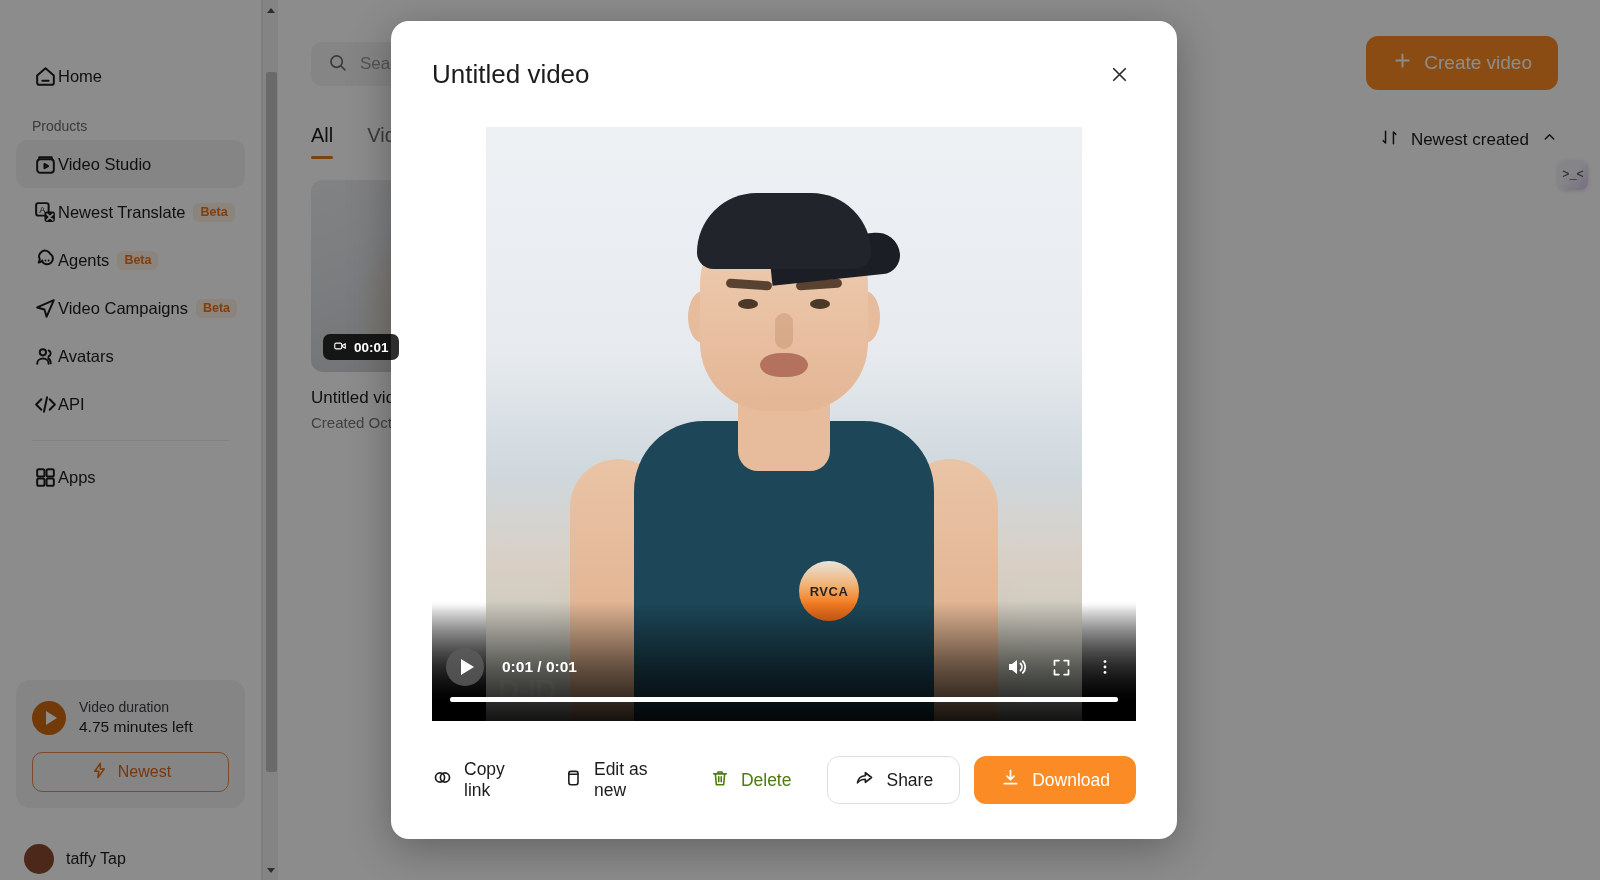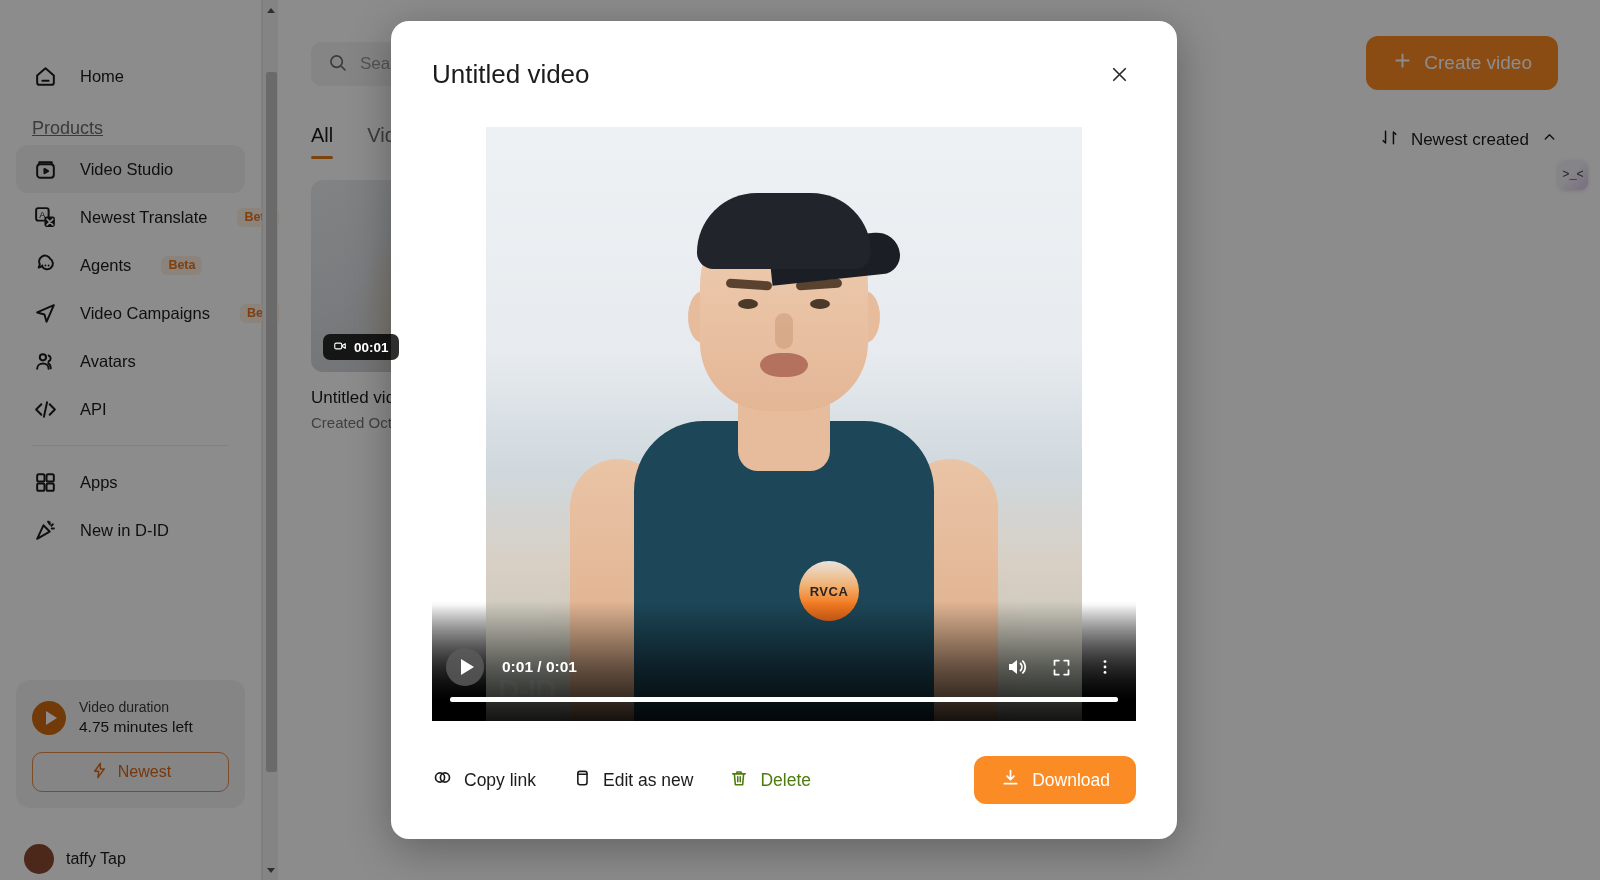--- a/index.html
+++ b/index.html
@@ -13,35 +13,35 @@
   
   #bg-layer { position: absolute; inset: 0; background: #ffffff; }
 
   
   .sidebar {
     position: absolute; left: 0; top: 0; width: 262px; height: 880px;
     background: #ffffff; border-right: 1px solid #ececed;
     padding-top: 52px;
   }
   .nav-item {
-    display: flex; align-items: center; gap: 22px;
+    display: flex; align-items: center; gap: 0;
     height: 48px; margin: 0 16px; padding: 0 16px;
     border-radius: 12px; color: #1c1c1e; font-size: 16.5px;
     cursor: pointer; position: relative;
   }
   .nav-item.active { background: #f2f2f3; }
   .nav-item .ic { width: 26px; height: 26px; flex: none; display: flex; align-items: center; justify-content: center; }
   .nav-item .ic svg { width: 25px; height: 25px; display: block; }
   .nav-label { white-space: nowrap; }
   .badge-beta {
     font-size: 12.5px; font-weight: bold; color: #e8731c;
     background: #fdf0e4; border-radius: 6px; padding: 2px 7px 3px; margin-left: 8px;
   }
   .section-label {
-    font-size: 18px; color: #6c6c70; padding: 0 32px; margin: 18px 0 6px; text-decoration: underline;
+    font-size: 14px; color: #6c6c70; padding: 0 32px; margin: 18px 0 6px;
   }
   .nav-sep { height: 1px; background: #ececed; margin: 12px 32px; }
 
   .usage-card {
     position: absolute; left: 16px; right: 16px; bottom: 72px;
     background: #f2f2f3; border-radius: 14px; padding: 18px 16px 16px;
   }
   .usage-top { display: flex; align-items: center; gap: 13px; }
   .usage-circle {
     width: 34px; height: 34px; border-radius: 50%; background: #cf6a12;
@@ -386,29 +386,20 @@
           <svg viewBox="0 0 24 24">
               <rect class="s" x="4" y="4" width="7" height="7" rx="1.5"></rect>
               <rect class="s" x="13" y="4" width="7" height="7" rx="1.5"></rect>
               <rect class="s" x="4" y="13" width="7" height="7" rx="1.5"></rect>
               <rect class="s" x="13" y="13" width="7" height="7" rx="1.5"></rect>
             </svg>
         </span>
         <span class="nav-label">Apps</span>
       </div>
 
-      <div class="nav-item">
-        <span class="ic">
-          <svg viewBox="0 0 24 24">
-              <path class="s" d="M4 20 10 7l6 6z"></path>
-              <path class="s" d="M16 4v2M19 6l-1.4 1.4M20 10h-2M14.5 3.5 15.5 5"></path>
-            </svg>
-        </span>
-        <span class="nav-label">New in D-ID</span>
-      </div>
 
       <div class="usage-card">
         <div class="usage-top">
           <div class="usage-circle">
               <span class="tri"></span>
             </div>
           <div>
             <div class="usage-t1">Video duration</div>
             <div class="usage-t2">4.75 minutes left</div>
           </div>
@@ -601,20 +592,28 @@
               <path class="s" d="M4.5 7h15M9.5 7V4.8h5V7"></path>
               <path class="s" d="M6.5 7.5 7.6 20h8.8L17.5 7.5"></path>
               <path class="s" d="M10.5 10.5v6M13.5 10.5v6"></path>
             </svg>
         </span>
         <span>Delete</span>
       </div>
 
       <div class="foot-sp"></div>
 
+      <div class="btn-share">
+        <span>
+          <svg width="21" height="21" viewBox="0 0 24 24">
+              <path class="s" d="M4 18c1-6 5.5-8 9-8V6.5L20 12l-7 5.5V14c-4 0-6.8 1.4-9 4z"></path>
+            </svg>
+        </span>
+        <span>Share</span>
+      </div>
 
       <div class="btn-download">
         <span>
           <svg width="21" height="21" viewBox="0 0 24 24" style="color:#fff">
               <path class="s" style="stroke-width:2" d="M12 4v10M8 10.5l4 4 4-4M5 19h14"></path>
             </svg>
         </span>
         <span>Download</span>
       </div>
     </div>

